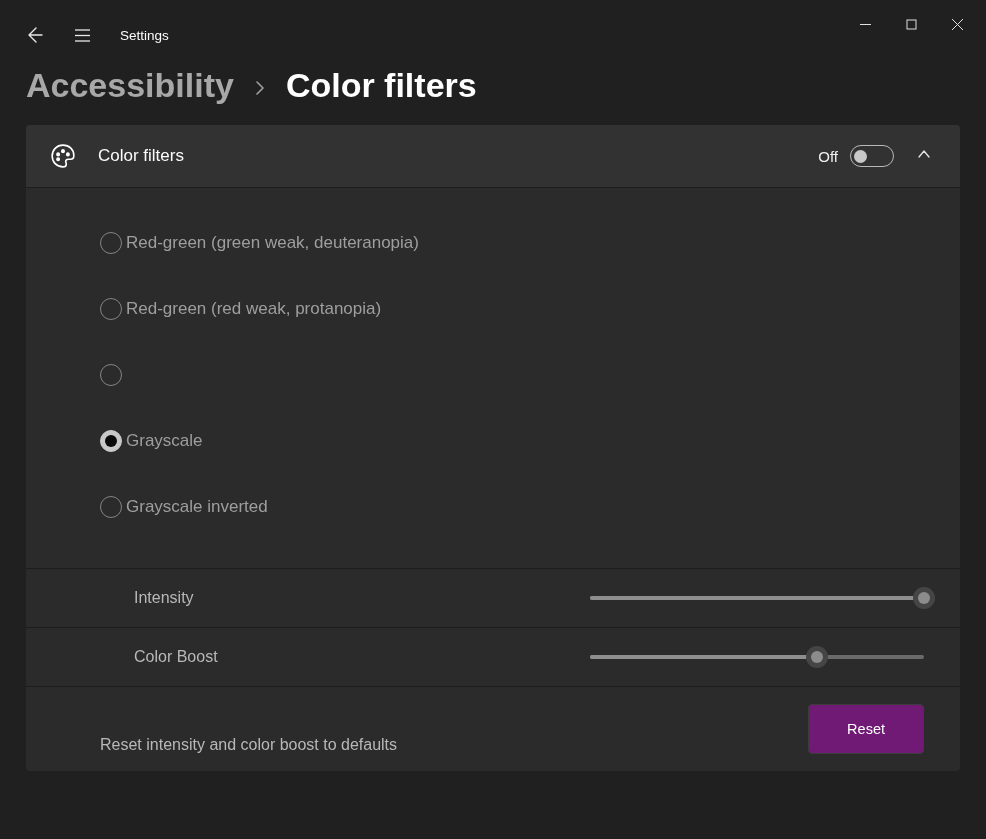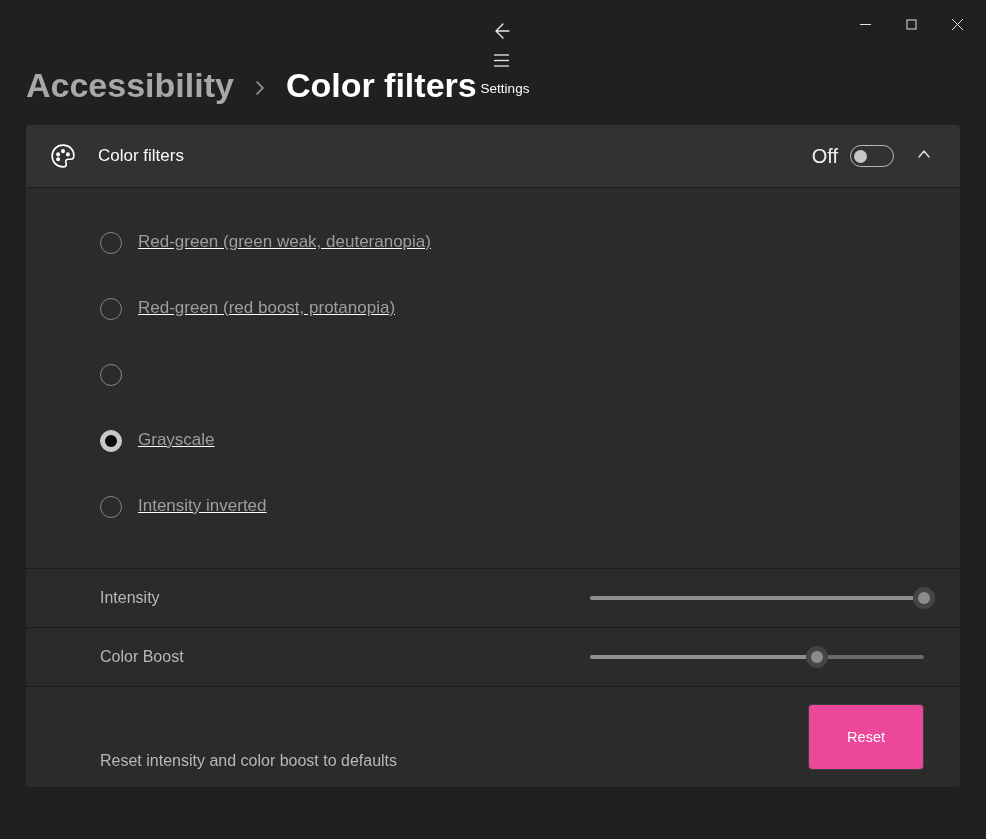--- a/index.html
+++ b/index.html
@@ -27,21 +27,20 @@
     color: #e0e0e0;
   }
   .topbar {
     display: flex;
     align-items: center;
     height: 26px;
     padding-left: 16px;
     gap: 12px;
     margin-top: -26px;
     margin-bottom: 12px;
-    flex-direction: column;
   }
   .topbar-btn {
     width: 36px;
     height: 36px;
     display: flex;
     align-items: center;
     justify-content: center;
     color: #e8e8e8;
   }
   .app-title {
@@ -97,21 +96,21 @@
     flex: 1;
     color: #fbfbfb;
   }
   .toggle-wrap {
     display: flex;
     align-items: center;
     gap: 12px;
     margin-right: 22px;
   }
   .toggle-state {
-    font-size: 20px;
+    font-size: 15px;
     color: #f0f0f0;
   }
   .toggle {
     width: 44px;
     height: 22px;
     border: 1.5px solid #b8b8b8;
     border-radius: 11px;
     display: flex;
     align-items: center;
     padding: 0 3px;
@@ -124,23 +123,23 @@
   }
   .chevron {
     color: #e0e0e0;
   }
   .options {
     border-top: 1px solid #1d1d1d;
     padding: 22px 0 28px 0;
   }
   .radio-row {
     display: flex;
+    align-items: center;
     padding: 22px 0 22px 74px;
-    gap: 16px;
-    text-decoration: underline;
+    gap: 4px;
   }
   .radio {
     width: 22px;
     height: 22px;
     border: 1.5px solid #848484;
     border-radius: 50%;
     flex-shrink: 0;
     display: flex;
     align-items: center;
     justify-content: center;
@@ -170,20 +169,21 @@
   .slider-row {
     display: flex;
     align-items: center;
     padding: 17px 36px 17px 74px;
     border-top: 1px solid #1d1d1d;
   }
   .slider-label {
     font-size: 16px;
     color: #b8b8b8;
     flex: 1;
+    margin-left: 34px;
   }
   .slider {
     width: 334px;
     height: 24px;
     position: relative;
     display: flex;
     align-items: center;
   }
   .slider-track {
     position: absolute;
@@ -218,22 +218,22 @@
     align-items: flex-end;
     padding: 17px 36px 17px 74px;
     border-top: 1px solid #1d1d1d;
   }
   .reset-label {
     font-size: 16px;
     color: #b8b8b8;
     flex: 1;
   }
   .reset-btn {
-    padding: 24px 38px;
-    background: #ec4899;
+    padding: 16px 38px;
+    background: #701a75;
     border: 1px solid #3c3c3c;
     border-radius: 4px;
     color: #ffffff;
     font-size: 14.5px;
   }
 </style>
 </head>
 <body>
 
 <div class="titlebar">
@@ -308,32 +308,32 @@
       </span>
     </div>
 
     <div class="options">
       <div class="radio-row">
         <div class="radio"></div>
         <span class="radio-label">Red-green (green weak, deuteranopia)</span>
       </div>
       <div class="radio-row">
         <div class="radio"></div>
-        <span class="radio-label">Red-green (red boost, protanopia)</span>
+        <span class="radio-label">Red-green (red weak, protanopia)</span>
       </div>
       <div class="radio-row">
         <div class="radio"></div>
       </div>
       <div class="radio-row">
         <div class="radio selected"></div>
         <span class="radio-label">Grayscale</span>
       </div>
       <div class="radio-row">
         <div class="radio"></div>
-        <span class="radio-label">Intensity inverted</span>
+        <span class="radio-label">Grayscale inverted</span>
       </div>
     </div>
 
     <div class="slider-row">
       <span class="slider-label">Intensity</span>
       <div class="slider">
         <div class="slider-track"></div>
         <div class="slider-fill" id="intensity-fill" style="width: 100%;"></div>
         <div class="slider-thumb" id="intensity-thumb" style="left: 100%;"></div>
       </div>

